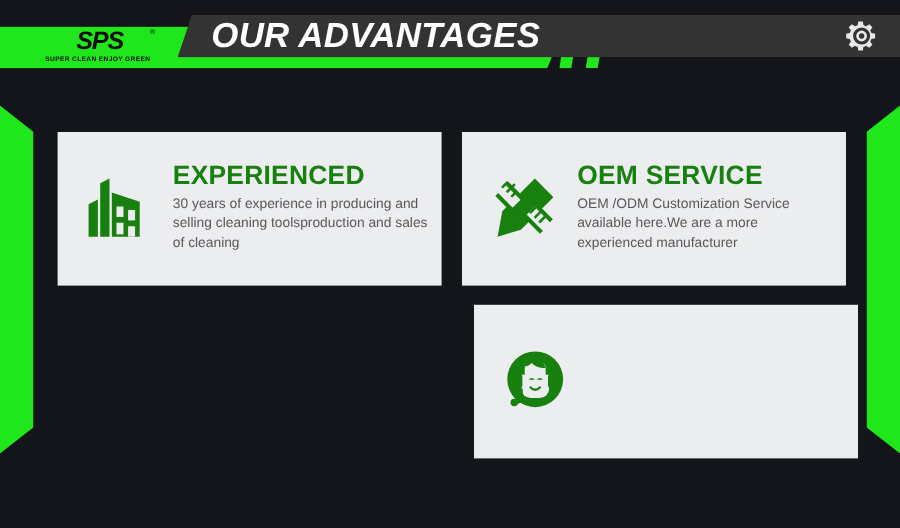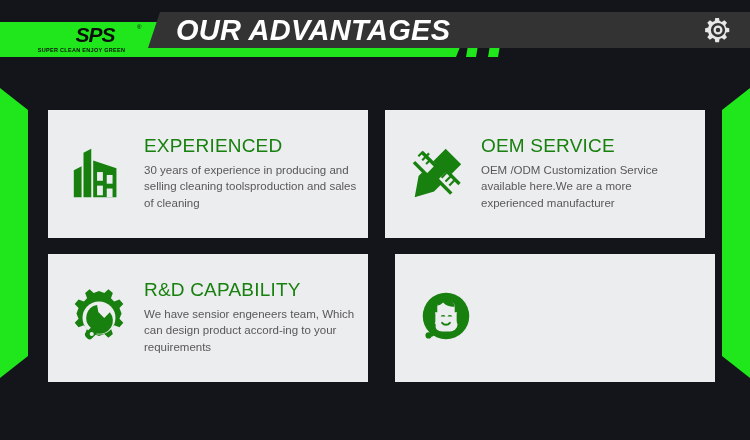--- a/index.html
+++ b/index.html
@@ -104,21 +104,21 @@
   
   .logo {
     position: absolute;
     left: 33px;
     top: 24px;
     width: 100px;
     height: 32px;
   }
   .logo-mark {
     position: absolute;
-    left: 16px;
+    left: 4px;
     top: 0;
     width: 100px;
     height: 22px;
   }
   .logo-text {
     position: absolute;
     left: 0;
     top: 0;
     width: 92px;
     text-align: center;
@@ -181,22 +181,22 @@
     align-items: center;
     justify-content: center;
     color: #17800e;
   }
   .card-body {
     flex: 1;
     padding-left: 8px;
   }
   .card-title {
     color: #17800e;
-    font-size: 19px;
-    font-weight: normal;
+    font-size: 22px;
+    font-weight: bold;
     letter-spacing: 0.2px;
     margin-bottom: 7px;
     line-height: 18px;
   }
   .card-desc {
     color: #58585a;
     font-size: 11.5px;
     line-height: 16.5px;
   }
 </style>
@@ -283,36 +283,20 @@
             <rect x="45" y="43" width="7" height="2.2" transform="rotate(-45 45 43)"></rect>
           </g>
         </svg>
       </div>
       <div class="card-body">
         <div class="card-title">OEM SERVICE</div>
         <div class="card-desc">OEM /ODM Customization Service available here.We are a more experienced manufacturer</div>
       </div>
     </div>
 
-    <div class="card c2">
-      <div class="card-icon">
-        <svg width="62" height="62" viewBox="0 0 64 64" aria-hidden="true">
-          <g fill="#17800e">
-            <path d="M32 4 l5.5 2.2 4.2-4 4.6 4-2 5.5 3.3 3.3 5.5-2 4 4.6 -4 4.2 2.2 5.5 -2.2 5.5 4 4.2 -4 4.6 -5.5-2 -3.3 3.3 2 5.5 -4.6 4 -4.2-4 -5.5 2.2 -5.5-2.2 -4.2 4 -4.6-4 2-5.5 -3.3-3.3 -5.5 2 -4-4.6 4-4.2 -2.2-5.5 2.2-5.5 -4-4.2 4-4.6 5.5 2 3.3-3.3 -2-5.5 4.6-4 4.2 4z"></path>
-            <circle cx="32" cy="32" r="17" fill="#ecedef"></circle>
-            <path d="M30 18.5 a13.5 13.5 0 0 0 -6.5 23.5 l-5 5 a3.2 3.2 0 0 0 0 4.5 l1.6 1.6 a3.2 3.2 0 0 0 4.5 0 l5.2-5.2 a13.5 13.5 0 0 0 13.4-21.8 l-5.8 5.8 -6.1-6.1 z"></path>
-            <circle cx="24.5" cy="48.5" r="2.1" fill="#ecedef"></circle>
-          </g>
-        </svg>
-      </div>
-      <div class="card-body">
-        <div class="card-title">R&amp;D CAPABILITY</div>
-        <div class="card-desc">We have sensior engeneers team, Which can design product accord-ing to your requirements</div>
-      </div>
-    </div>
 
     <div class="card c3">
       <div class="card-icon">
         <svg width="62" height="62" viewBox="0 0 64 64" aria-hidden="true">
           <g fill="#17800e">
             <circle cx="32" cy="30" r="24"></circle>
             <path d="M20 26 a12 12 0 0 1 24 0 v12 a8 8 0 0 1 -8 8 h-8 a8 8 0 0 1 -8 -8 z" fill="#ecedef"></path>
             <path d="M19 20 a13 13 0 0 1 26 0 v6 h-4 v-6 a9 9 0 0 0 -18 0 v6 h-4 z"></path>
             <rect x="13" y="24" width="8" height="15" rx="4"></rect>
             <rect x="43" y="24" width="8" height="15" rx="4"></rect>

